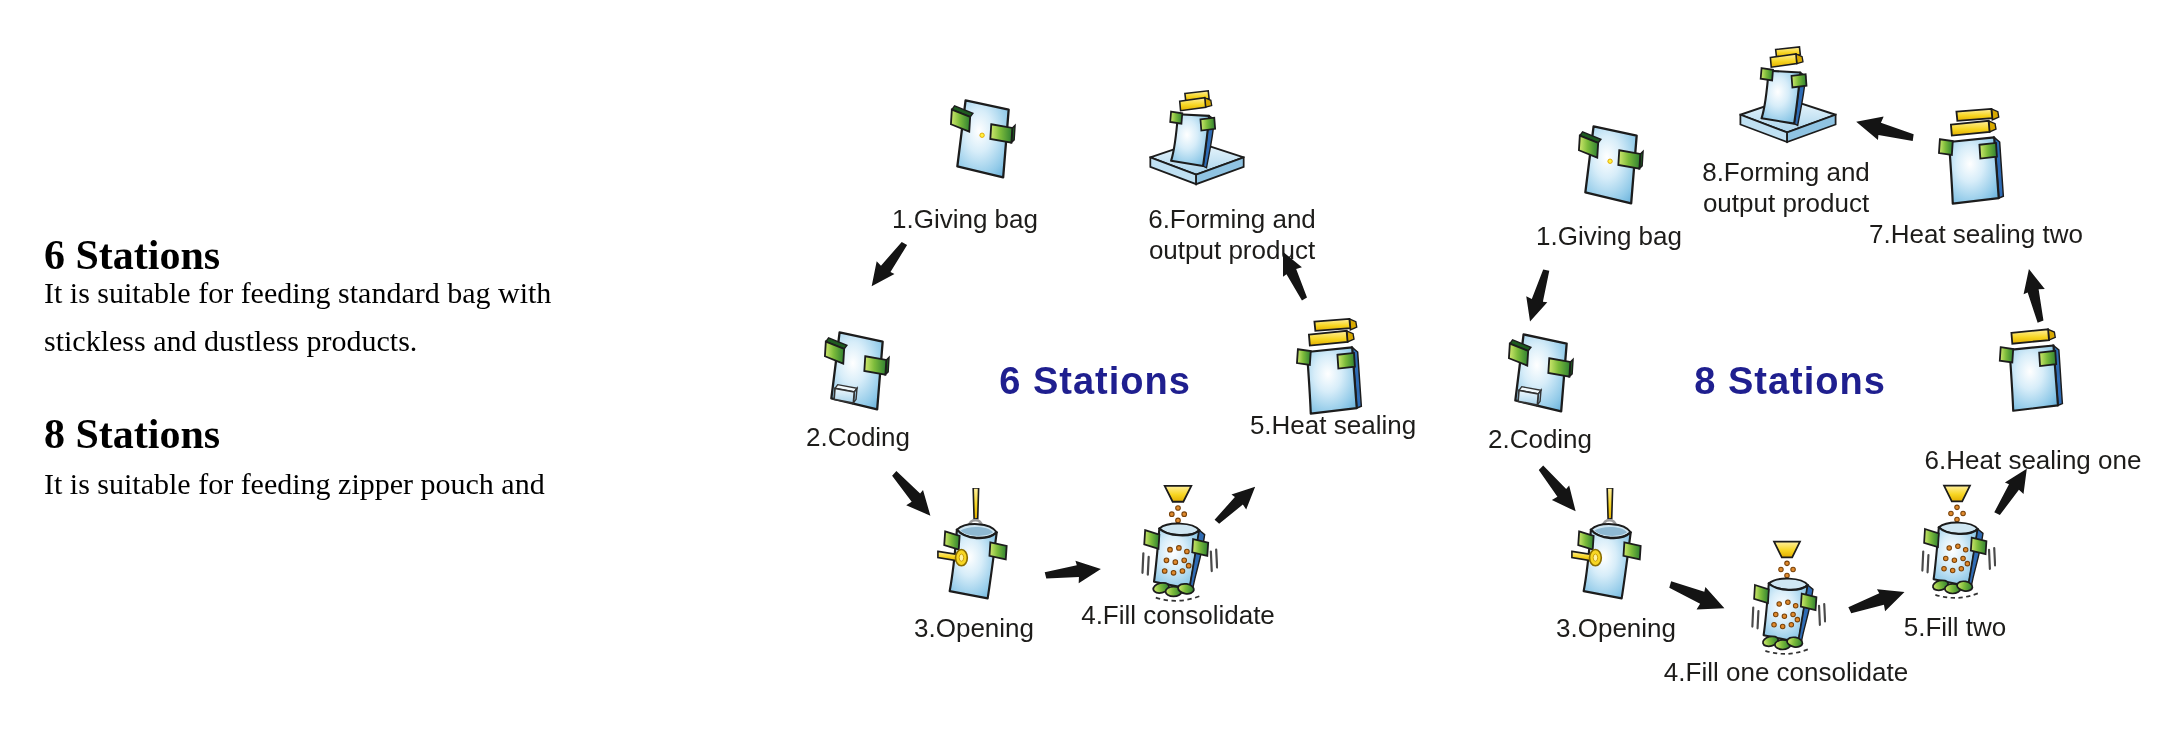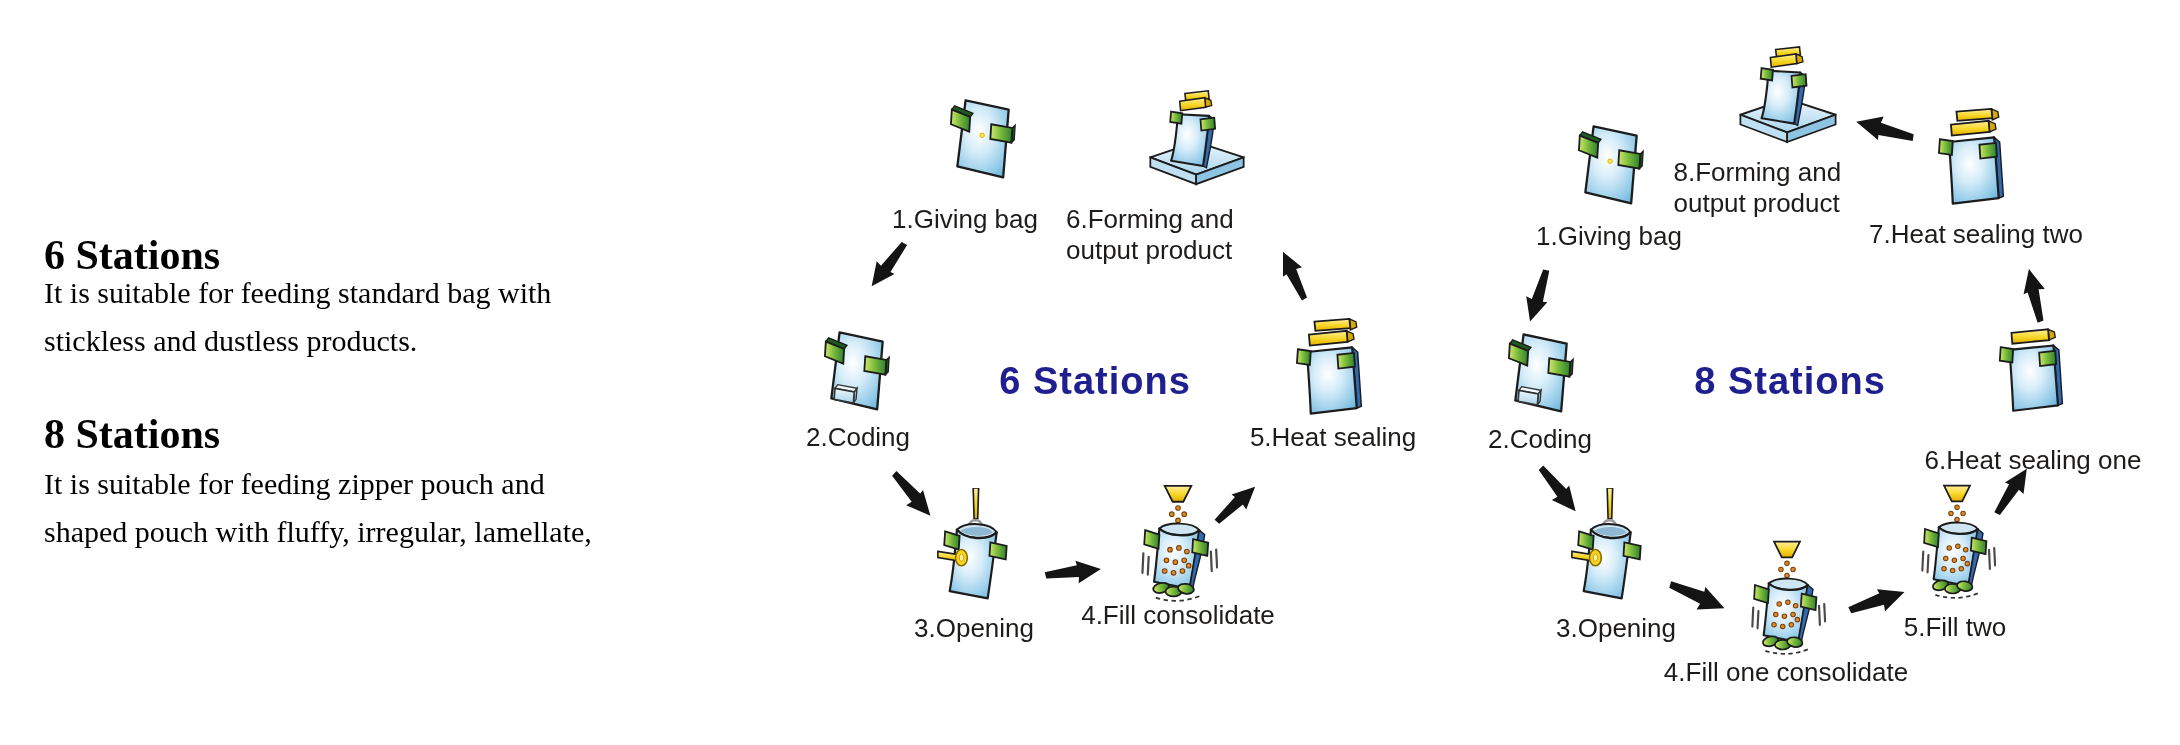--- a/index.html
+++ b/index.html
@@ -7,21 +7,21 @@
           font-family:"Liberation Sans",sans-serif;}
   .intro-title{position:absolute;font-family:"Liberation Serif",serif;font-weight:bold;
                font-size:42px;line-height:1;white-space:nowrap;}
   .intro-lines{position:absolute;font-family:"Liberation Serif",serif;font-size:30px;
                line-height:48px;white-space:nowrap;}
   
   .diagram-title{position:absolute;transform:translateX(-50%);font-weight:bold;
                  font-size:38px;color:#1f1f8f;white-space:nowrap;letter-spacing:1px;}
   .station{position:absolute;}
   .station-label{position:absolute;transform:translateX(-50%);font-size:26px;color:#1d1c1a;
-                 white-space:nowrap;line-height:1.2;}
+                 text-align:center;white-space:nowrap;line-height:1.2;}
   .station-label.wrap{white-space:normal;}
   .icon-svg{position:absolute;display:block;}
   .arrow{position:absolute;transform-origin:center;}
   .hidden-defs{position:absolute;width:0;height:0;overflow:hidden;}
 </style>
 </head>
 <body>
 
 <svg class="hidden-defs" aria-hidden="true">
   <defs>
@@ -161,21 +161,20 @@
 
   <div>
     <div class="intro-title" style="left:44px;top:234px;position:absolute;">6 Stations</div>
     <div class="intro-lines" style="left:44px;top:269px;position:absolute;">
       <div>It is suitable for feeding standard bag with</div>
       <div>stickless and dustless products.</div>
     </div>
     <div class="intro-title" style="left:44px;top:413px;position:absolute;">8 Stations</div>
     <div class="intro-lines" style="left:44px;top:460px;position:absolute;">
       <div>It is suitable for feeding zipper pouch and</div>
-      <div>shaped pouch with fluffy, irregular, lamellate,</div>
     </div>
   </div>
 
   <div>
     <div class="diagram-title" style="left:1095px;top:360px;">6 Stations</div>
 
     <div class="station">
       <svg class="icon-svg" style="left:950px;top:92px;" width="66" height="92" aria-label="giving-bag-icon">
           <use href="#sym-giving" xlink:href="#sym-giving"></use>
         </svg>
@@ -200,28 +199,28 @@
       <svg class="icon-svg" style="left:1138px;top:484px;" width="80" height="119" aria-label="filling-bag-icon">
           <use href="#sym-fill" xlink:href="#sym-fill"></use>
         </svg>
       <div class="station-label" style="left:1178px;top:600px;">4.Fill consolidate</div>
     </div>
 
     <div class="station">
       <svg class="icon-svg" style="left:1296px;top:318px;" width="70" height="103" aria-label="sealed-bag-icon">
           <use href="#sym-seal2" xlink:href="#sym-seal2"></use>
         </svg>
-      <div class="station-label" style="left:1333px;top:422px;">5.Heat sealing</div>
+      <div class="station-label" style="left:1333px;top:410px;">5.Heat sealing</div>
     </div>
 
     <div class="station">
       <svg class="icon-svg" style="left:1146px;top:88px;" width="102" height="99" aria-label="output-bag-icon">
           <use href="#sym-output" xlink:href="#sym-output"></use>
         </svg>
-      <div class="station-label wrap" style="left:1166px;top:204px;width:200px;">6.Forming and output product</div>
+      <div class="station-label wrap" style="left:1232px;top:204px;width:200px;">6.Forming and output product</div>
     </div>
 
     <svg class="arrow" style="left:860px;top:252px;transform:rotate(128deg);" width="56" height="25">
         <use href="#sym-arrow" xlink:href="#sym-arrow"></use>
       </svg>
     <svg class="arrow" style="left:883px;top:482px;transform:rotate(50deg);" width="58" height="25">
         <use href="#sym-arrow" xlink:href="#sym-arrow"></use>
       </svg>
     <svg class="arrow" style="left:1044px;top:560px;transform:rotate(-6deg);" width="58" height="25">
         <use href="#sym-arrow" xlink:href="#sym-arrow"></use>

